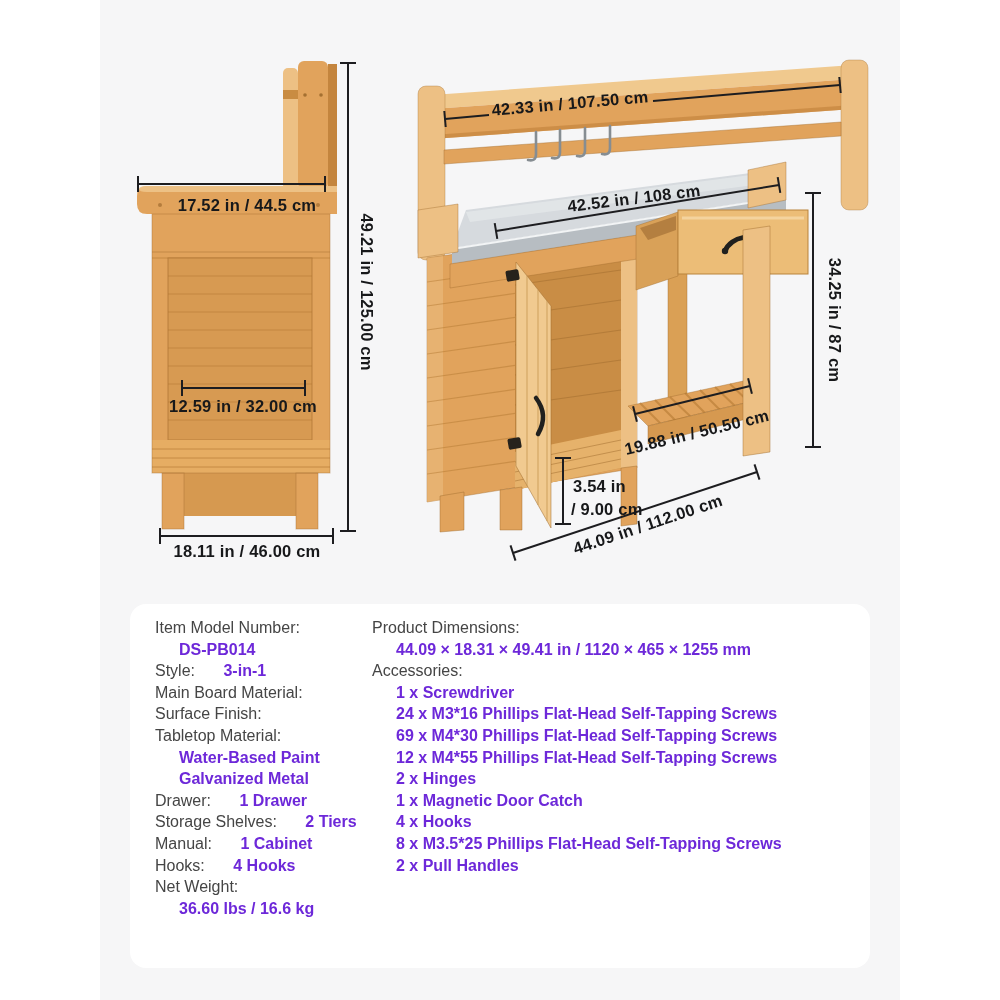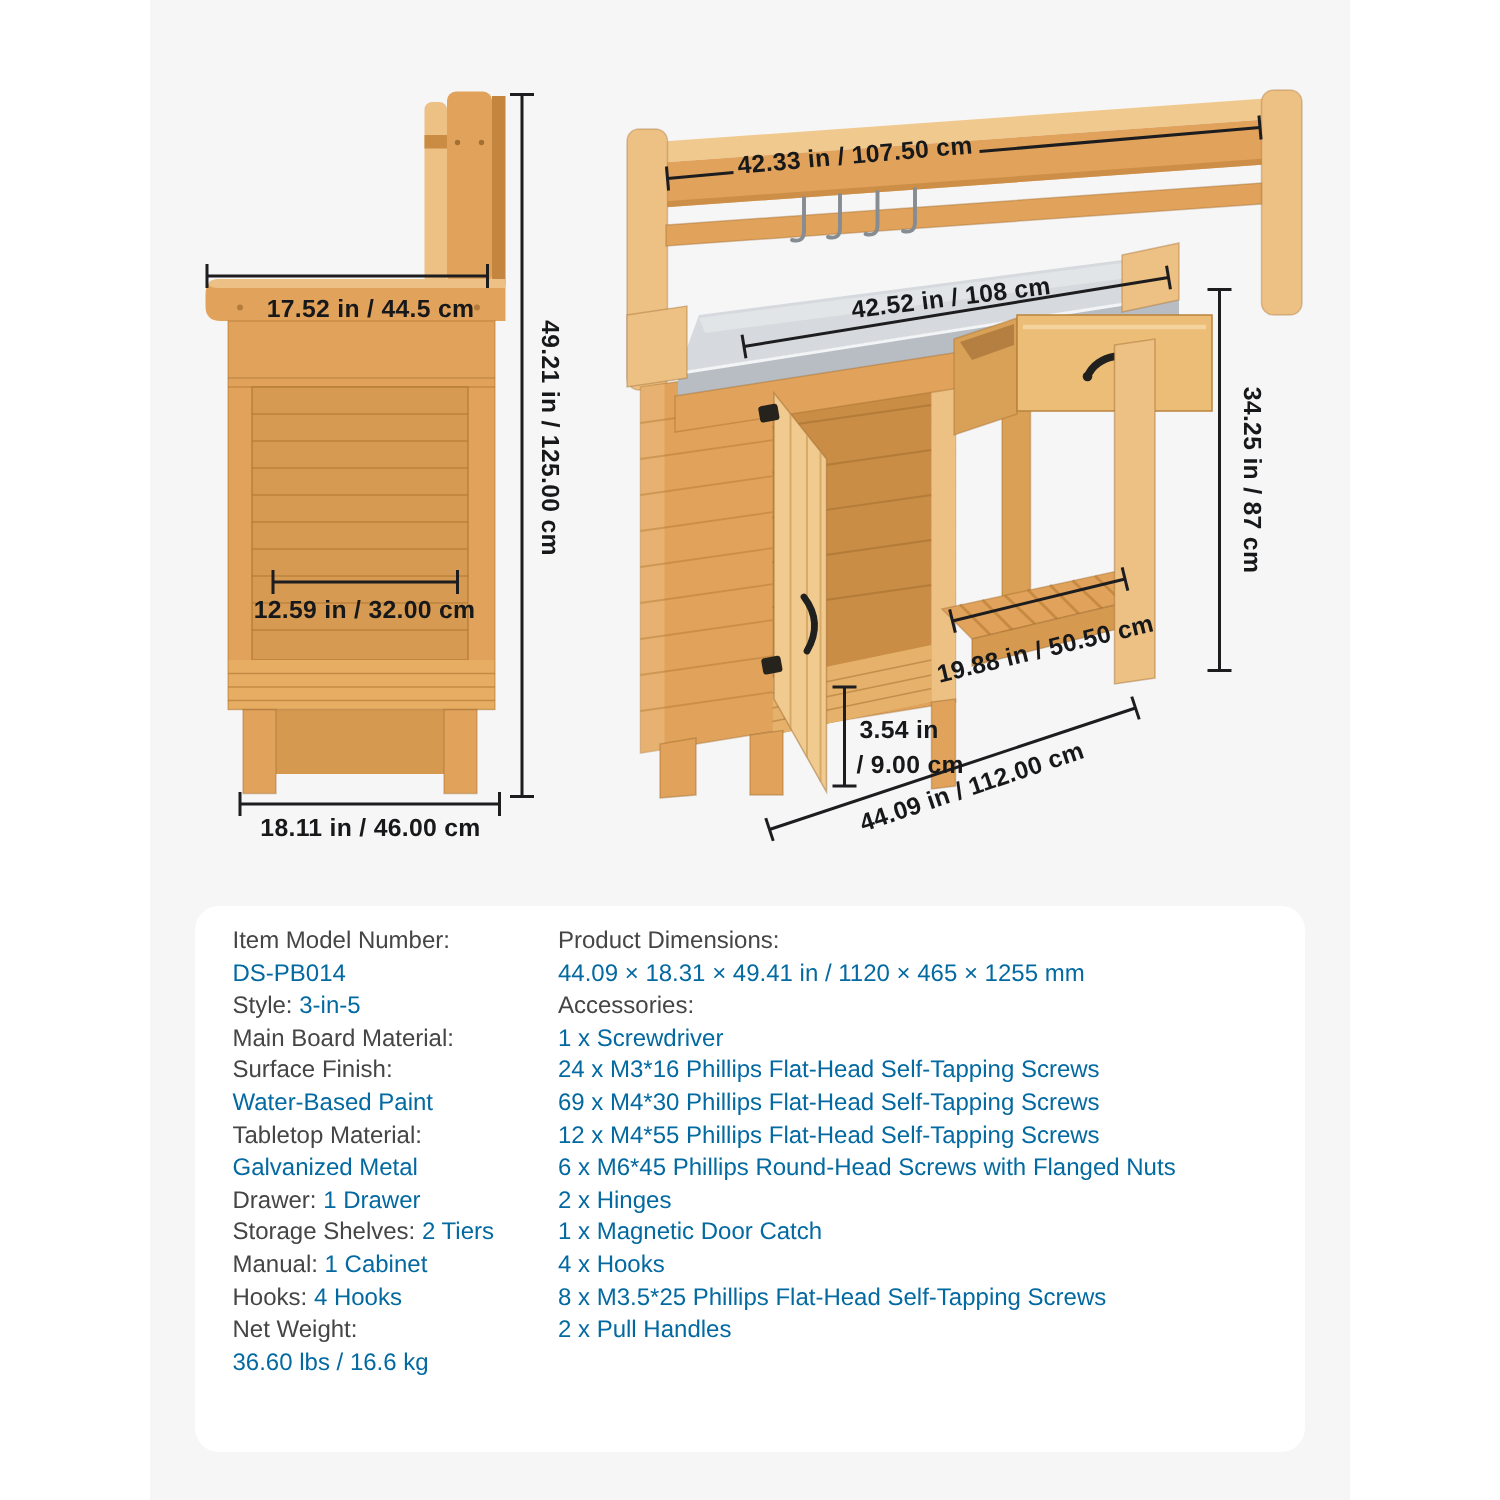--- a/index.html
+++ b/index.html
@@ -8,21 +8,21 @@
   .content-bg{position:absolute;left:100px;top:0;width:800px;height:1000px;background:#f6f6f7;}
   .figure-svg{position:absolute;left:0;top:0;}
   .dim{font:600 16.5px "Liberation Sans",sans-serif;fill:#17181a;letter-spacing:.2px;}
   .spec-card{position:absolute;left:130px;top:604px;width:740px;height:364px;background:#ffffff;
              border-radius:16px;}
   .spec-cols{position:absolute;left:25px;top:13px;right:18px;display:flex;}
   .col-left{width:217px;flex:none;}
   .col-right{flex:1;}
   .ln{font-size:16px;line-height:21.6px;white-space:nowrap;color:#454545;}
   .lab{color:#454545;text-align:center;}
-  .val{color:#0369a1;font-weight:400;}
+  .val{color:#6d28d9;font-weight:700;margin-left:24px;}
   .wood-stroke{stroke:#a06c2e;stroke-opacity:.45;fill:none;}
 </style>
 </head>
 <body>
 <div class="stage">
 
 <div class="content-bg"></div>
 
 <svg class="figure-svg" width="1000" height="600" viewBox="0 0 1000 600">
 
@@ -223,42 +223,41 @@
   <g transform="translate(648 525) rotate(-18.5)">
     <text class="dim" text-anchor="middle" y="5">44.09 in / 112.00 cm</text>
   </g>
 </svg>
 
 <div class="spec-card">
   <div class="spec-cols">
     <div class="col-left">
       <div class="ln"><span class="lab">Item Model Number:</span><span class="val"></span></div>
       <div class="ln"><span class="lab"></span><span class="val">DS-PB014</span></div>
-      <div class="ln"><span class="lab">Style: </span><span class="val">3-in-5</span></div>
+      <div class="ln"><span class="lab">Style: </span><span class="val">3-in-1</span></div>
       <div class="ln"><span class="lab">Main Board Material:</span><span class="val"></span></div>
       <div class="ln"><span class="lab">Surface Finish:</span><span class="val"></span></div>
+      <div class="ln"><span class="lab">Tabletop Material:</span><span class="val"></span></div>
       <div class="ln"><span class="lab"></span><span class="val">Water-Based Paint</span></div>
-      <div class="ln"><span class="lab">Tabletop Material:</span><span class="val"></span></div>
       <div class="ln"><span class="lab"></span><span class="val">Galvanized Metal</span></div>
       <div class="ln"><span class="lab">Drawer: </span><span class="val">1 Drawer</span></div>
       <div class="ln"><span class="lab">Storage Shelves: </span><span class="val">2 Tiers</span></div>
       <div class="ln"><span class="lab">Manual: </span><span class="val">1 Cabinet</span></div>
       <div class="ln"><span class="lab">Hooks: </span><span class="val">4 Hooks</span></div>
       <div class="ln"><span class="lab">Net Weight:</span><span class="val"></span></div>
       <div class="ln"><span class="lab"></span><span class="val">36.60 lbs / 16.6 kg</span></div>
     </div>
     <div class="col-right">
       <div class="ln"><span class="lab">Product Dimensions:</span><span class="val"></span></div>
       <div class="ln"><span class="lab"></span><span class="val">44.09 × 18.31 × 49.41 in / 1120 × 465 × 1255 mm</span></div>
       <div class="ln"><span class="lab">Accessories:</span><span class="val"></span></div>
       <div class="ln"><span class="lab"></span><span class="val">1 x Screwdriver</span></div>
       <div class="ln"><span class="lab"></span><span class="val">24 x M3*16 Phillips Flat-Head Self-Tapping Screws</span></div>
       <div class="ln"><span class="lab"></span><span class="val">69 x M4*30 Phillips Flat-Head Self-Tapping Screws</span></div>
       <div class="ln"><span class="lab"></span><span class="val">12 x M4*55 Phillips Flat-Head Self-Tapping Screws</span></div>
-      <div class="ln"><span class="lab"></span><span class="val">6 x M6*45 Phillips Round-Head Screws with Flanged Nuts</span></div>
       <div class="ln"><span class="lab"></span><span class="val">2 x Hinges</span></div>
       <div class="ln"><span class="lab"></span><span class="val">1 x Magnetic Door Catch</span></div>
       <div class="ln"><span class="lab"></span><span class="val">4 x Hooks</span></div>
       <div class="ln"><span class="lab"></span><span class="val">8 x M3.5*25 Phillips Flat-Head Self-Tapping Screws</span></div>
       <div class="ln"><span class="lab"></span><span class="val">2 x Pull Handles</span></div>
     </div>
   </div>
 </div>
 
 </div>

